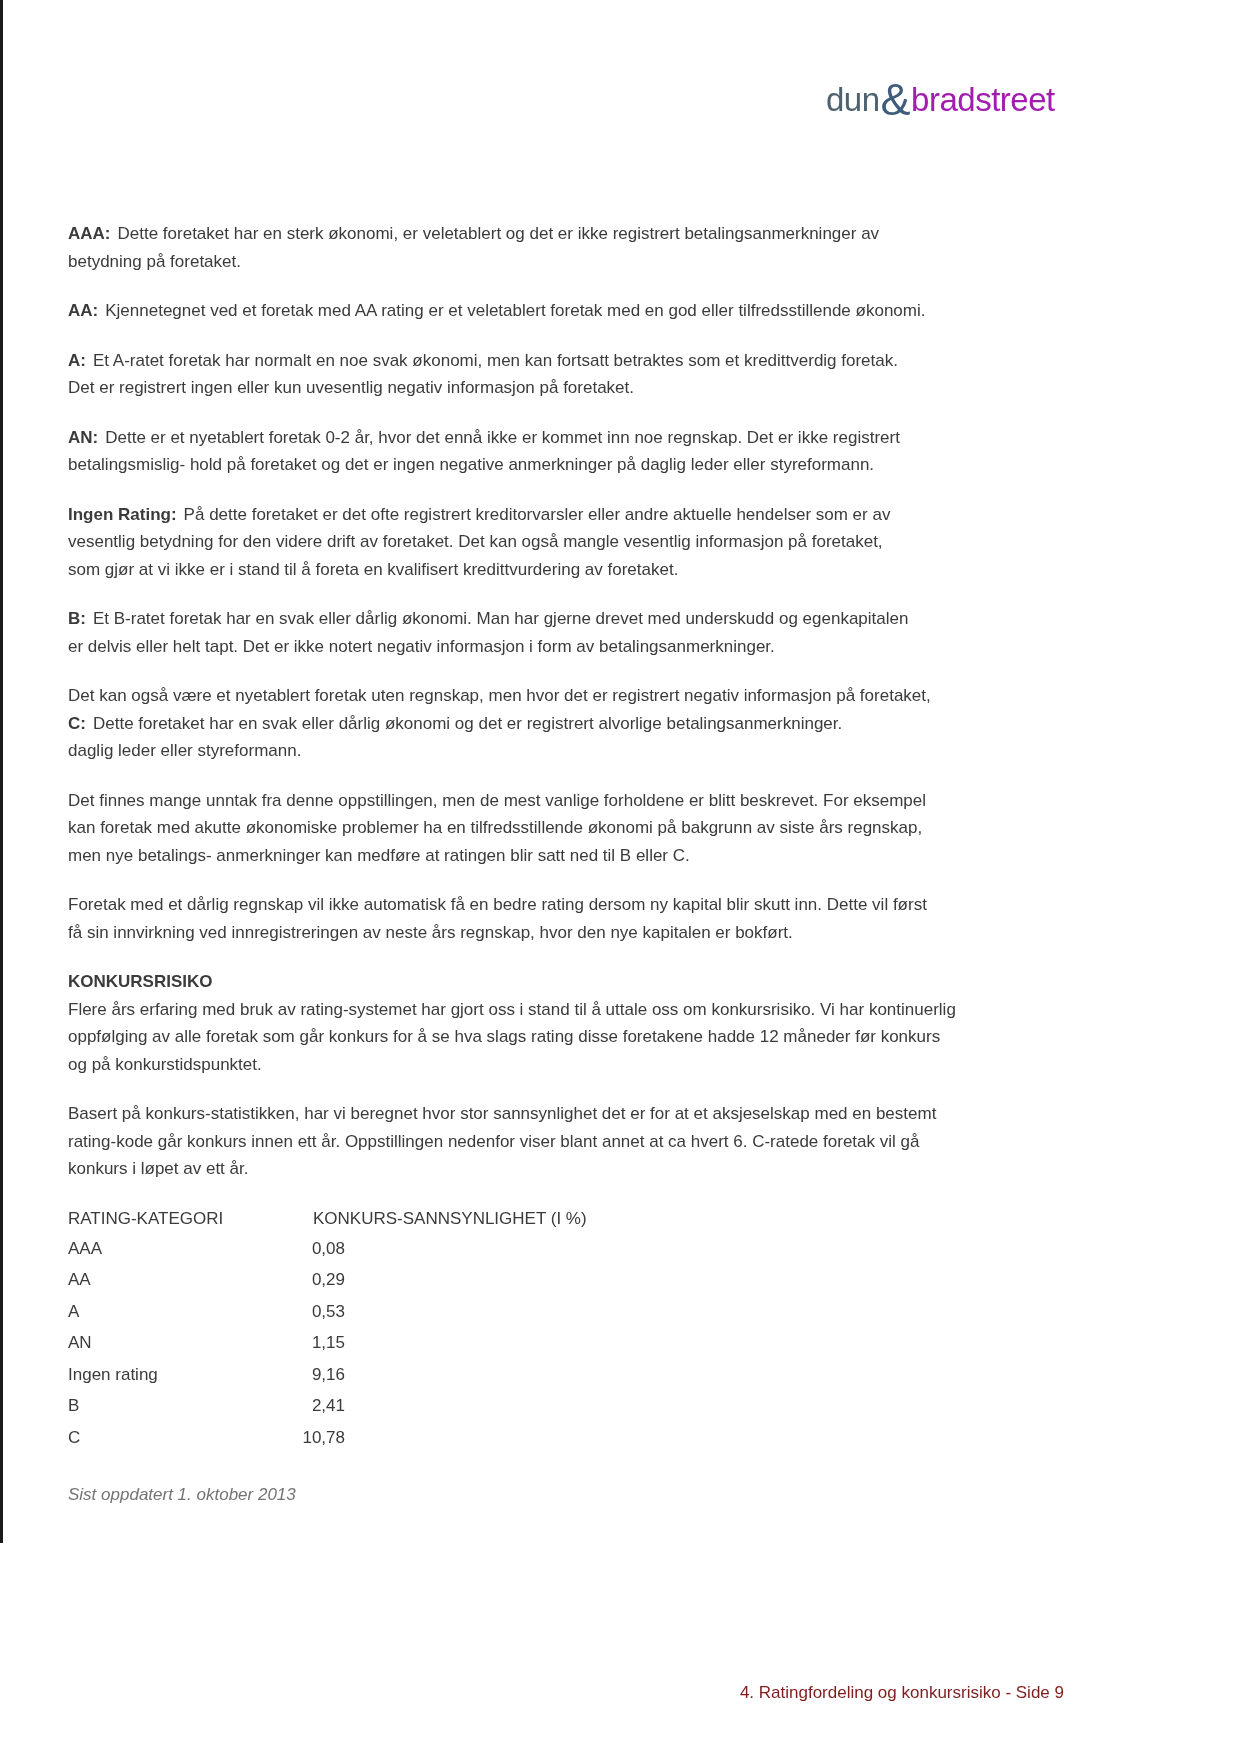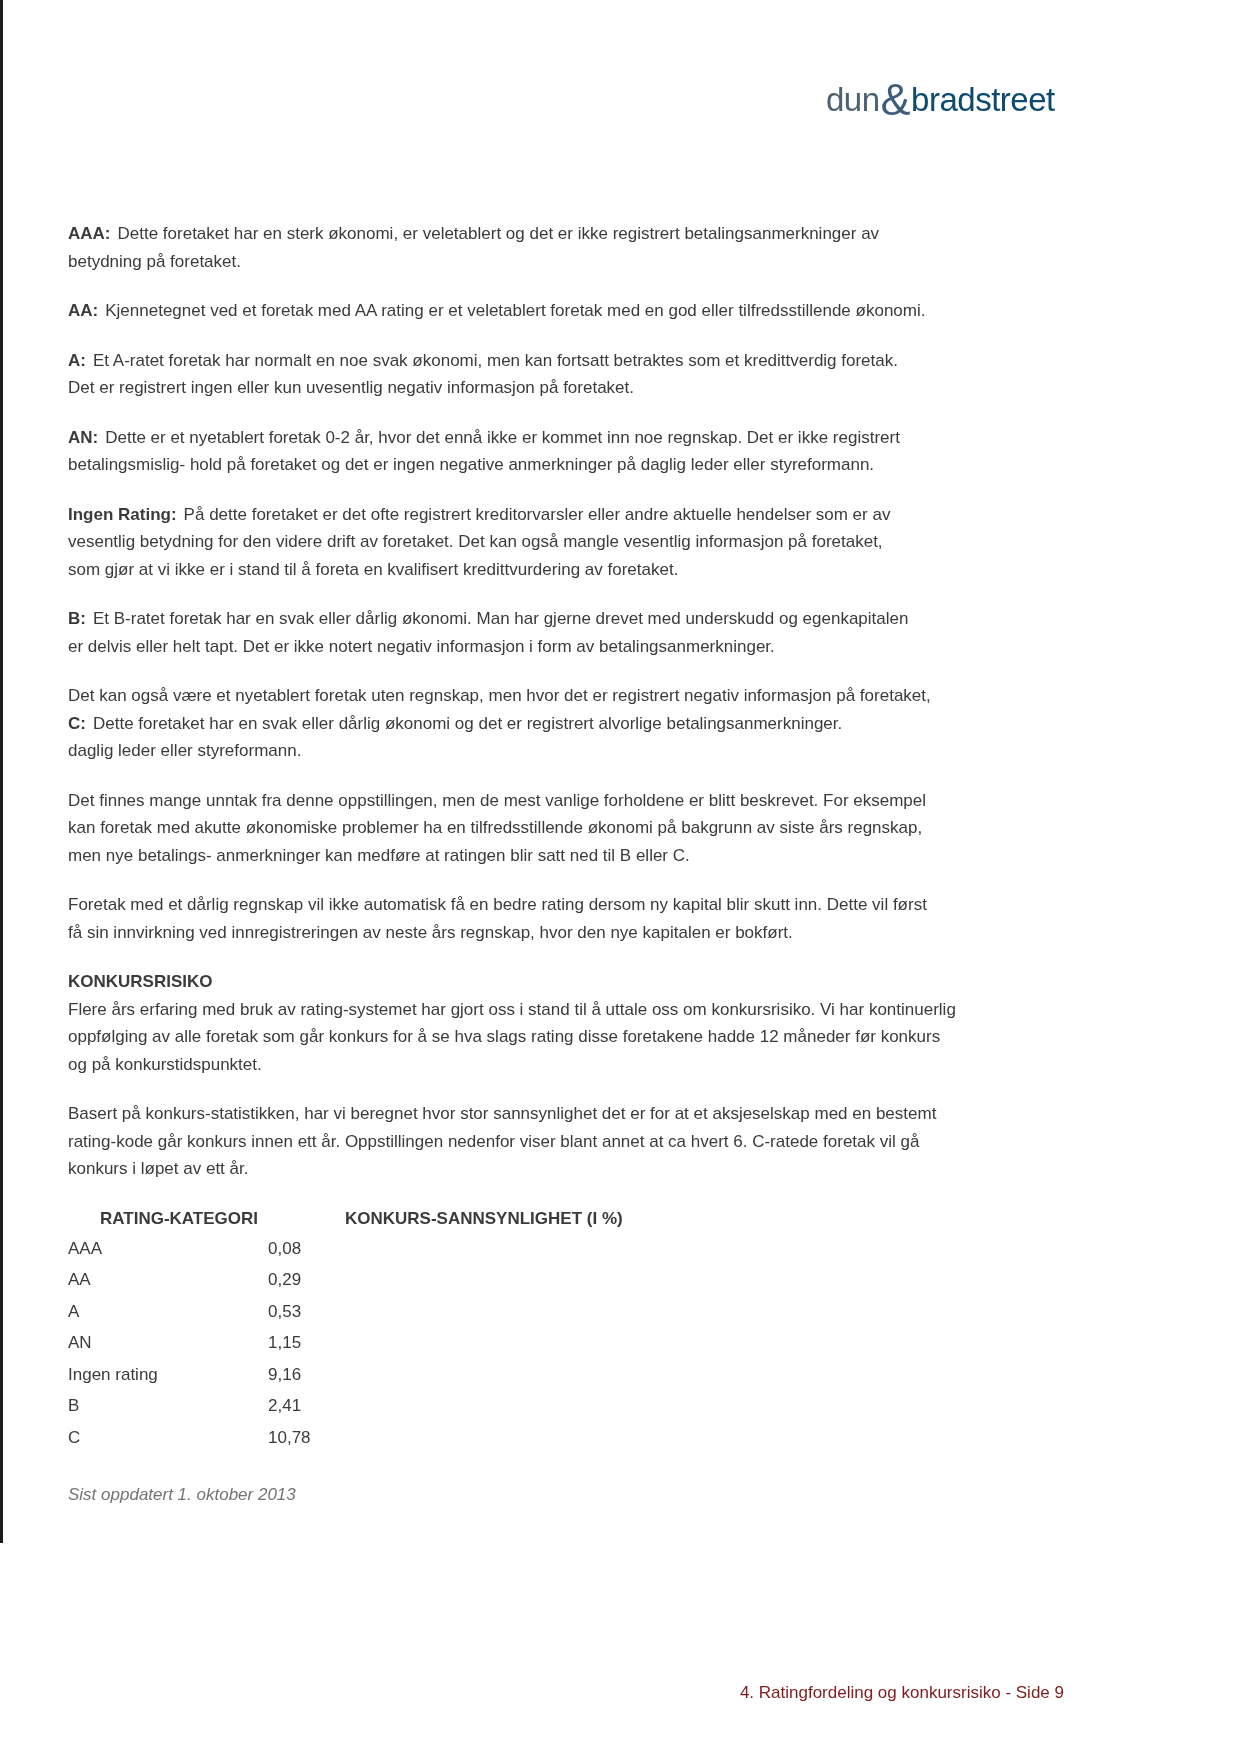--- a/index.html
+++ b/index.html
@@ -27,39 +27,39 @@
     font-size:17px;line-height:27.5px;
   }
   .para{margin:0 0 22px 0;}
   .para-line{white-space:nowrap;}
   .plabel{font-weight:bold;margin-right:7px;}
   .section-heading{
     font-size:17px;line-height:27.5px;font-weight:bold;margin:0;
   }
   .rating-table{margin-top:18px;}
   .trow{position:relative;line-height:31.5px;white-space:nowrap;}
-  .thead{line-height:28px;font-weight:bold;margin-left:32px;}
+  .thead{line-height:28px;font-weight:normal;}
   .tcat{display:inline-block;width:245px;}
   .thead2{position:absolute;left:245px;white-space:nowrap;}
-  .tval{position:absolute;left:200px;width:77px;}
+  .tval{position:absolute;left:200px;width:77px;text-align:right;}
   .updated-note{
     margin:28px 0 0 0;font-style:italic;color:#737373;font-size:17px;
   }
   .page-footer{
     position:absolute;top:1683px;right:177px;
     font-size:17px;color:#7f1d1d;white-space:nowrap;
   }
 </style>
 </head>
 <body>
 
 <div class="edge-line"></div>
 
 <header class="logo">
-  <span class="logo-dun" style="color: rgb(77, 97, 112);">dun</span><span class="logo-amp" style="color: rgb(62, 92, 124);">&amp;</span><span class="logo-bradstreet" style="color: #0c4a6e;">bradstreet</span>
+  <span class="logo-dun" style="color: rgb(77, 97, 112);">dun</span><span class="logo-amp" style="color: rgb(62, 92, 124);">&amp;</span><span class="logo-bradstreet" style="color: #a21caf;">bradstreet</span>
 </header>
 
 <main class="content">
   <div>
       <div class="para">
         <div class="para-line"><span class="plabel">AAA:</span>Dette foretaket har en sterk økonomi, er veletablert og det er ikke registrert betalingsanmerkninger av</div>
         <div class="para-line">betydning på foretaket.</div>
       </div>
       <div class="para">
         <div class="para-line"><span class="plabel">AA:</span>Kjennetegnet ved et foretak med AA rating er et veletablert foretak med en god eller tilfredsstillende økonomi.</div>

